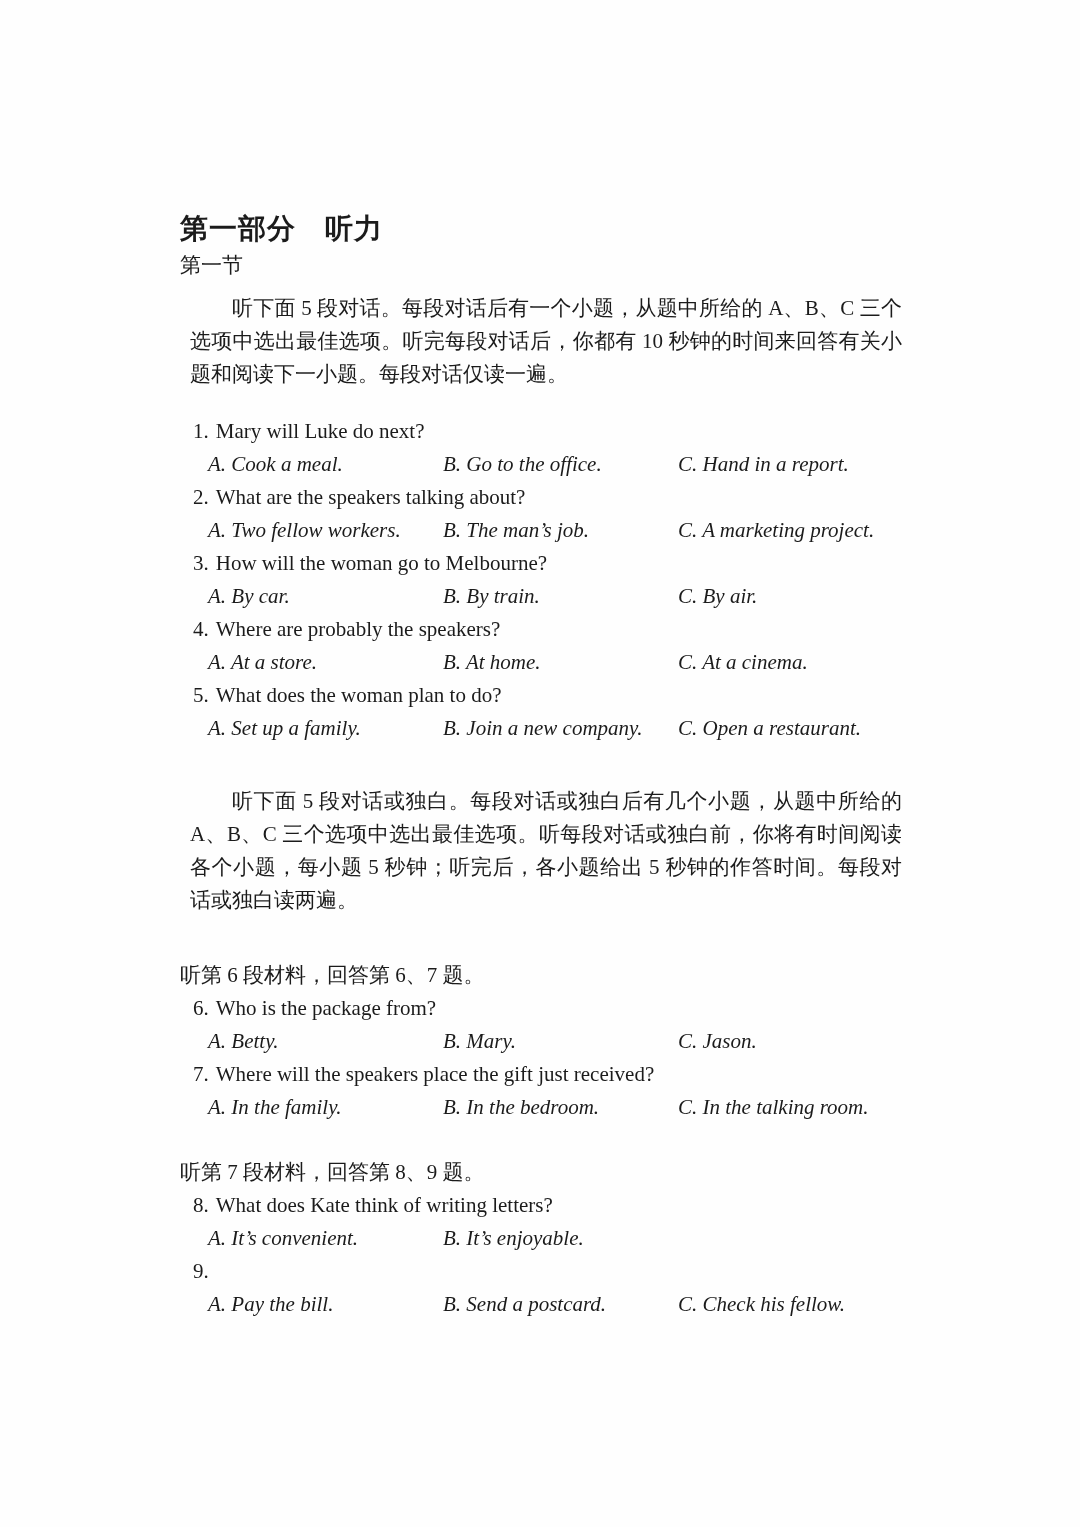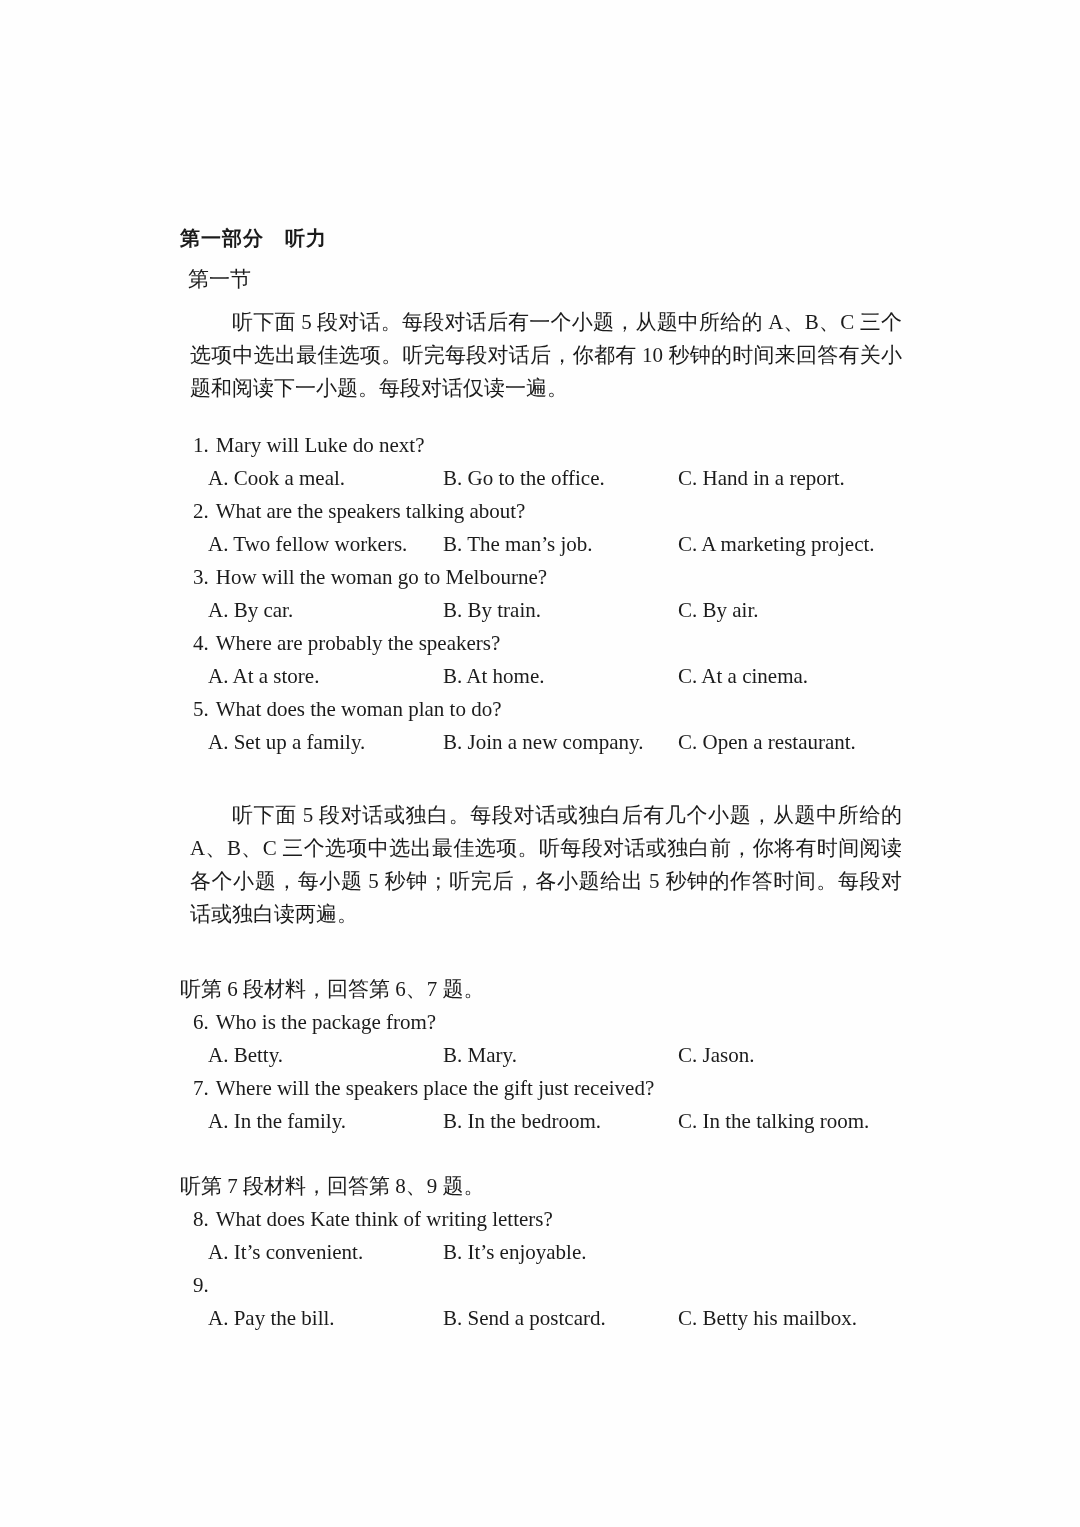--- a/index.html
+++ b/index.html
@@ -19,28 +19,28 @@
   }
   .content {
     position: absolute;
     left: 180px;
     top: 212px;
     width: 732px;
   }
   .part-heading {
     font-family: Liberation Serif, serif;
     font-weight: bold;
-    font-size: 20px;
+    font-size: 28px;
     line-height: 33px;
     letter-spacing: 1px;
-    margin: 10px 0 4px 0;
+    margin: 0 0 4px 0;
   }
   .section-label {
     line-height: 33px;
-    margin: 8px;
+    margin: 0;
   }
   .instructions {
     margin: 10px;
     text-indent: 2em;
     text-align: justify;
     line-height: 33px;
   }
   .qblock-gap { height: 14px; }
   .section-gap { height: 30px; }
   .group-gap { height: 32px; }
@@ -51,20 +51,21 @@
     white-space: nowrap;
   }
   .q-num {
     margin-right: 7px;
   }
   .options {
     display: flex;
     line-height: 33px;
     padding-left: 28px;
     white-space: nowrap;
+    font-style: italic;
   }
   .opt-a { width: 235px; }
   .opt-b { width: 235px; }
   .opt-c { flex: 1; }
   .material-header {
     line-height: 33px;
   }
 </style>
 </head>
 <body>
@@ -169,17 +170,17 @@
       <span class="opt-a">A. It’s convenient.</span>
       <span class="opt-b">B. It’s enjoyable.</span>
     </div>
 
     <div class="question">
       <span class="q-num">9.</span>
     </div>
     <div class="options">
       <span class="opt-a">A. Pay the bill.</span>
       <span class="opt-b">B. Send a postcard.</span>
-      <span class="opt-c">C. Betty his mailbox.</span>
+      <span class="opt-c">C. Check his fellow.</span>
     </div>
 
   </div>
 </div>
 
 </body></html>

